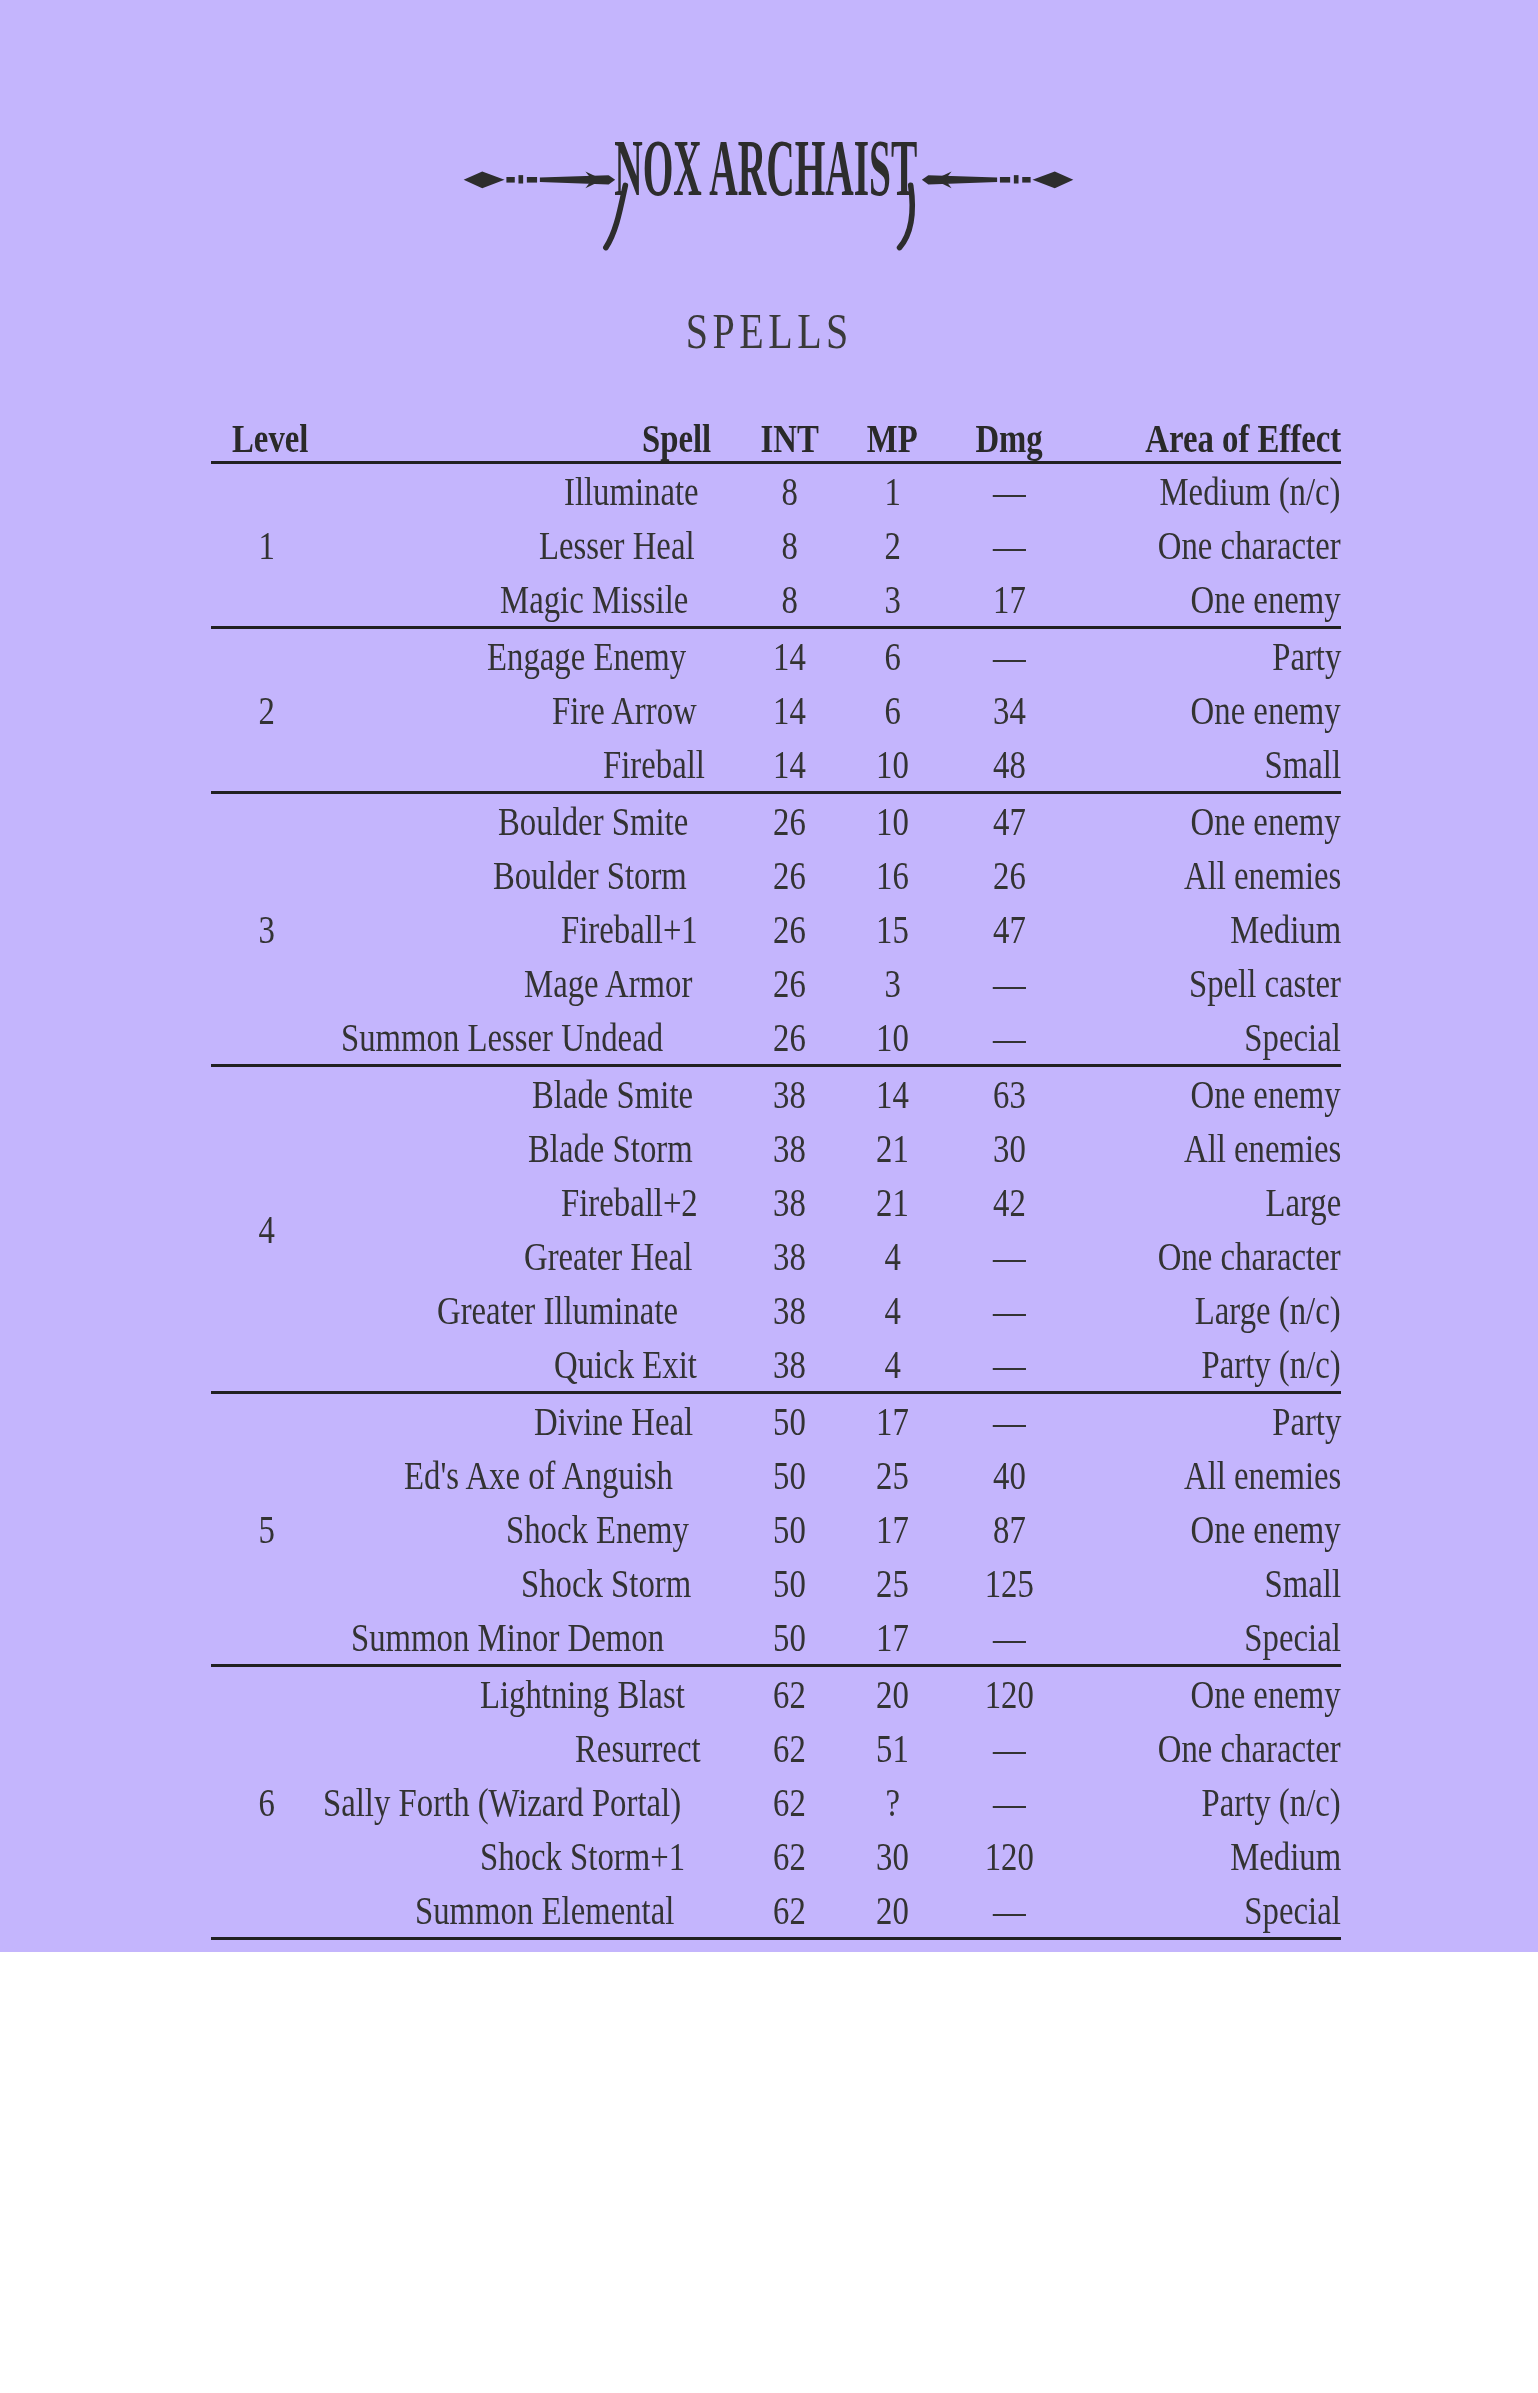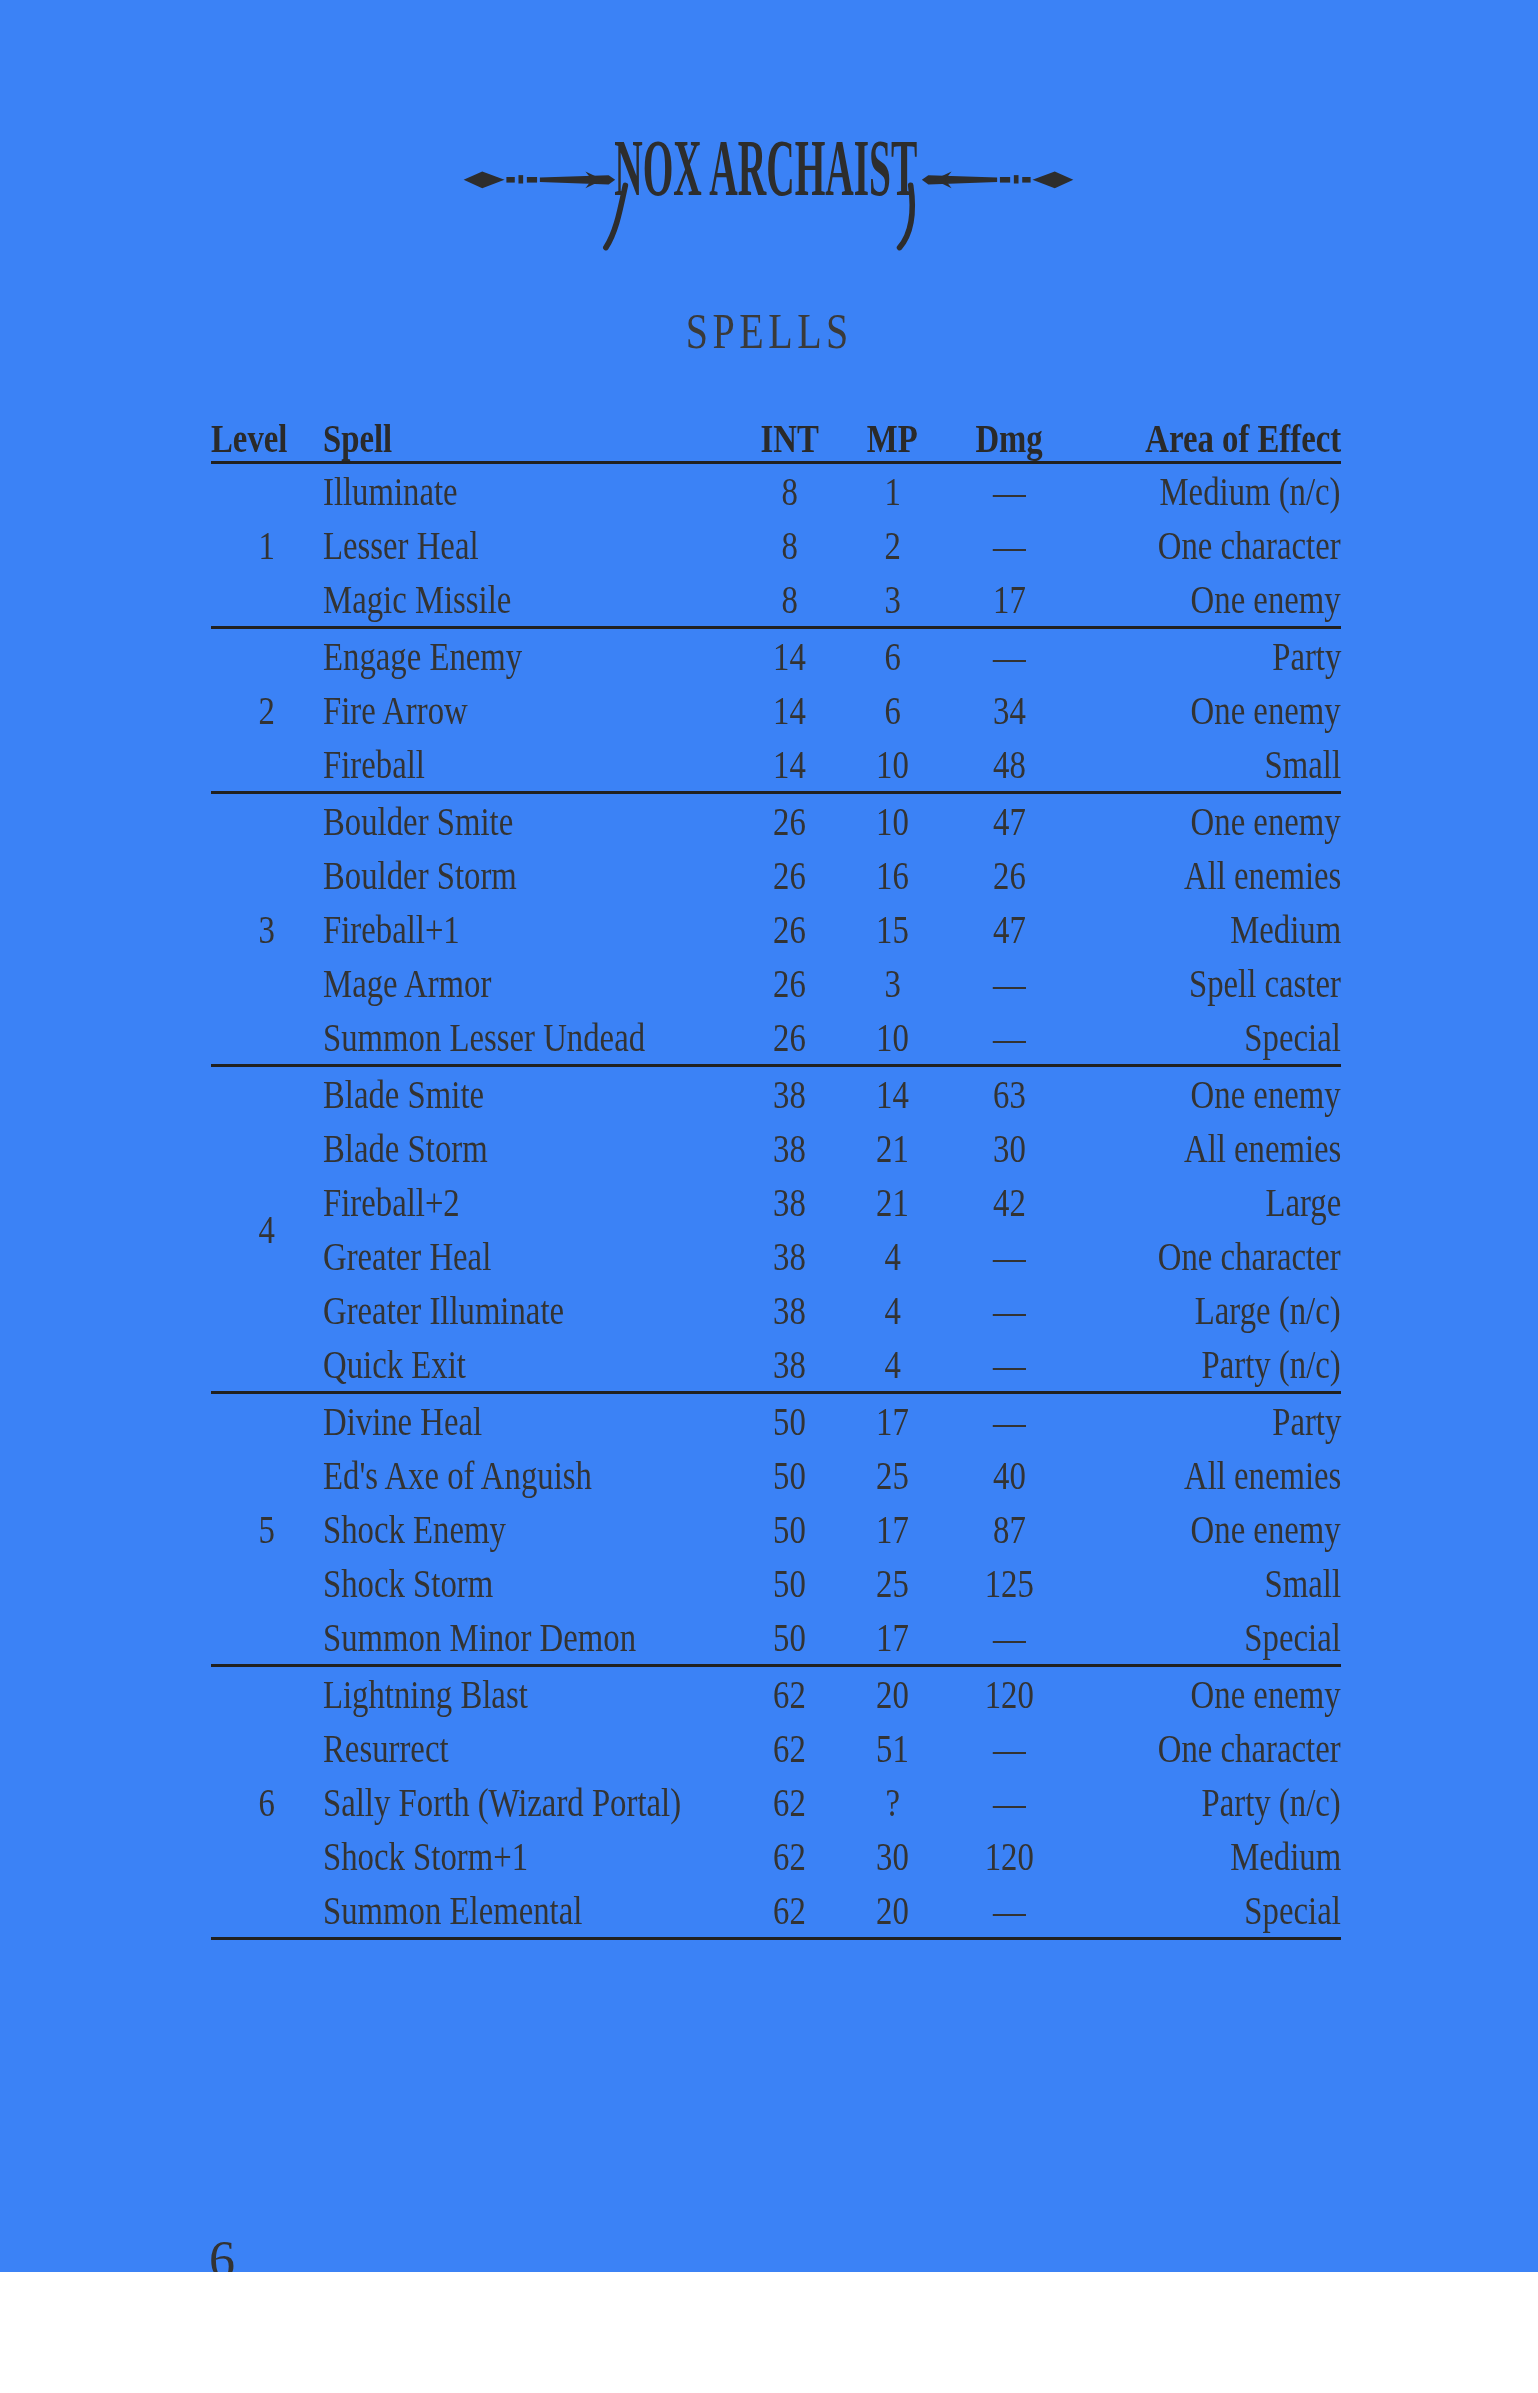--- a/index.html
+++ b/index.html
@@ -1,20 +1,20 @@
 <!DOCTYPE html>
 <html style="font-size:15px"><head>
 <meta charset="utf-8">
 <style>
   html, body { margin: 0; padding: 0; background: #ffffff; }
   .page {
     position: relative;
     width: 1538px;
-    height: 2272px;
-    background: #3b82f6;
+    height: 1952px;
+    background: #c4b5fd;
     font-family: "Liberation Serif", "DejaVu Serif", serif;
     color: #333333;
     overflow: hidden;
   }
 
   
   .logo-wrap {
     position: absolute;
     left: 461px;
     top: 98px;
@@ -60,21 +60,21 @@
   th, td { padding: 0; margin: 0; vertical-align: middle; }
   thead th {
     height: 42px;
     font-weight: 700;
     color: #2a2a2a;
     border-bottom: 3.7px solid #212121;
   }
   tbody td { height: 54px; font-weight: 400; }
   tr.group-start td { border-top: 3.7px solid #212121; }
 
-  .c-left   { text-align: left; }
+  .c-left   { text-align: right; }
   .c-center { text-align: center; }
   .c-right  { text-align: right; margin-top: 8px; }
 
   
   .cx { display: inline-block; transform: scaleX(0.84); white-space: nowrap; }
   .c-left   .cx { transform-origin: 0 50%;   }
   .c-center .cx { transform-origin: 50% 50%; }
   .c-right  .cx { transform-origin: 100% 50%; }
 
   

